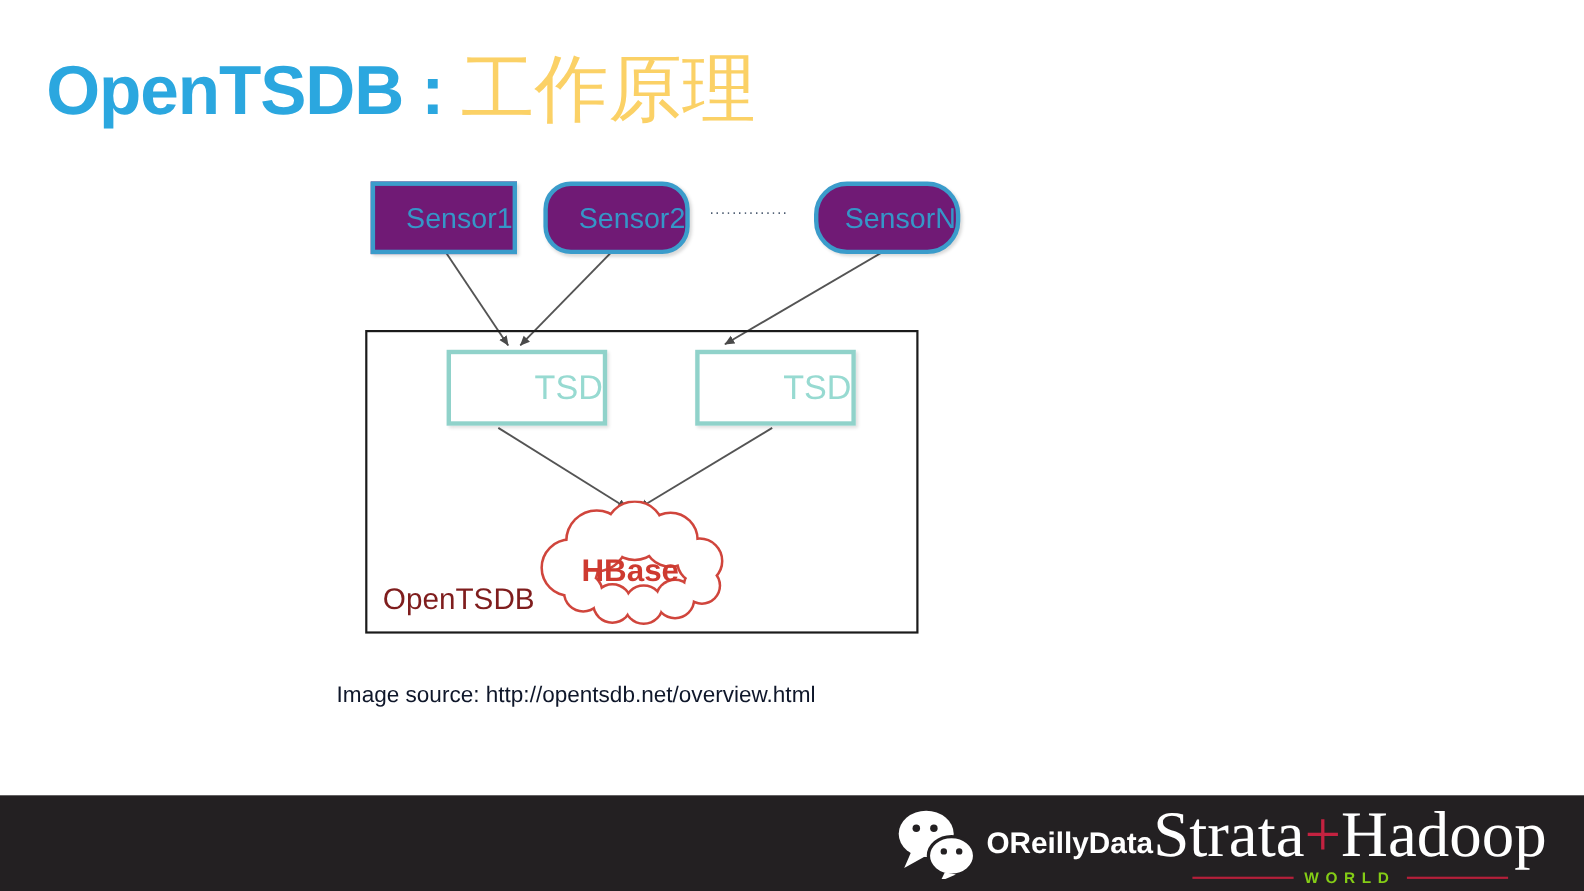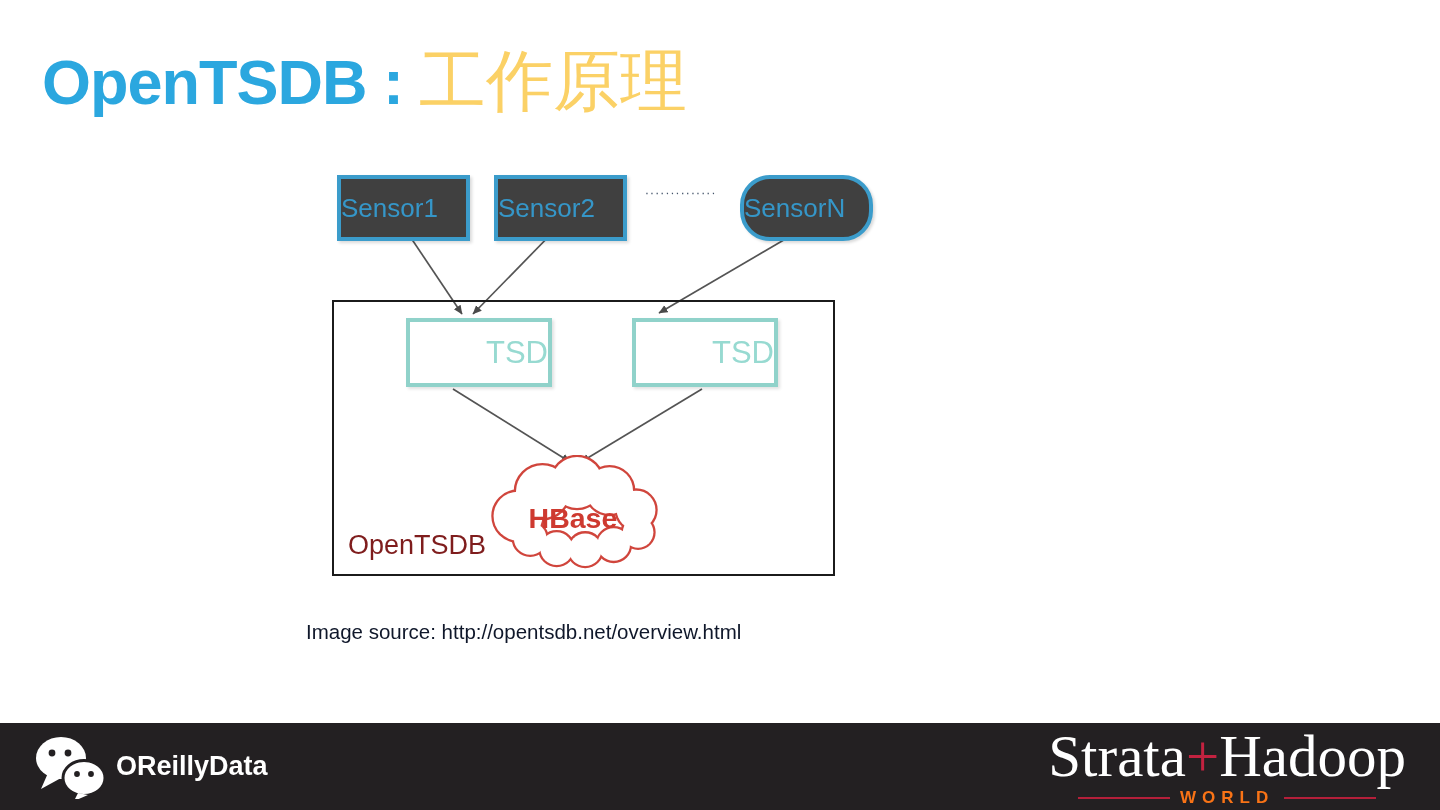--- a/index.html
+++ b/index.html
@@ -8,27 +8,27 @@
     font-family:"Liberation Sans", sans-serif; overflow:hidden;
   }
 
   
   .title { position:absolute; left:42px; top:36px; white-space:nowrap; }
   .title-main { color:#2BA7DF; font-weight:bold; font-size:63px; letter-spacing:-1px; }
   .title-cn { color:#FBD166; font-size:67px; font-weight:400; margin-left:16px; }
 
   
   .sensor {
-    position:absolute; top:175px; width:133px; height:66px; box-sizing:border-box;
-    border:4px solid #3B9CCB; background:#404040; color:#3596C8;
-    display:flex; align-items:center; justify-content:flex-start; font-size:26px;
+    position:absolute; top:165px; width:133px; height:66px; box-sizing:border-box;
+    border:4px solid #3B9CCB; background:#701a75; color:#3596C8;
+    display:flex; align-items:center; justify-content:flex-end; font-size:26px;
     box-shadow:2px 2px 3px rgba(0,0,0,0.15);
   }
   .sensor-1 { left:337px; }
-  .sensor-2 { left:494px; }
+  .sensor-2 { left:494px;border-radius:25px; }
   .sensor-n { left:740px;border-radius:30px; }
 
   .dots {
     position:absolute; left:638px; top:185px; width:86px;
     color:#44546A; font-size:13px; letter-spacing:1.5px; text-align:center;
   }
 
   
   .container-box {
     position:absolute; left:332px; top:300px; width:503px; height:276px;
@@ -51,32 +51,32 @@
   
   .overlay { position:absolute; left:0; top:0; width:1440px; height:810px; pointer-events:none; }
 
   .caption {
     position:absolute; left:306px; top:620px; font-size:20.5px; color:#0f172a;
   }
 
   
   .footer {
     position:absolute; left:0; bottom:0; width:1440px; height:87px;
-    background:#232022; display:flex; align-items:center; justify-content:space-between;
+    background:#232022; display:flex; align-items:center; justify-content:flex-end;
     box-sizing:border-box; padding:0 34px;
   }
   .footer-left { display:flex; align-items:center; }
   .brand { color:#ffffff; font-size:27px; font-weight:600; margin-left:10px; }
 
   .strata-logo { text-align:center; color:#fff; line-height:1; }
   .strata-line1 { font-family:"Liberation Serif", serif; font-size:59px; white-space:nowrap; }
   .strata-plus { color:#C32240; }
   .world-row { display:flex; align-items:center; justify-content:center; gap:10px; margin-top:3px; }
   .red-line { width:92px; height:2px; background:#B51F3A; }
-  .world-text { font-size:17px; font-weight:bold; letter-spacing:6px; color:#f97316; }
+  .world-text { font-size:14px; font-weight:bold; letter-spacing:6px; color:#84cc16; }
 </style>
 </head>
 <body>
 
 <div class="slide">
 
   <div class="title">
     <span class="title-main">OpenTSDB :</span><span class="title-cn">工作原理</span>
   </div>
 

